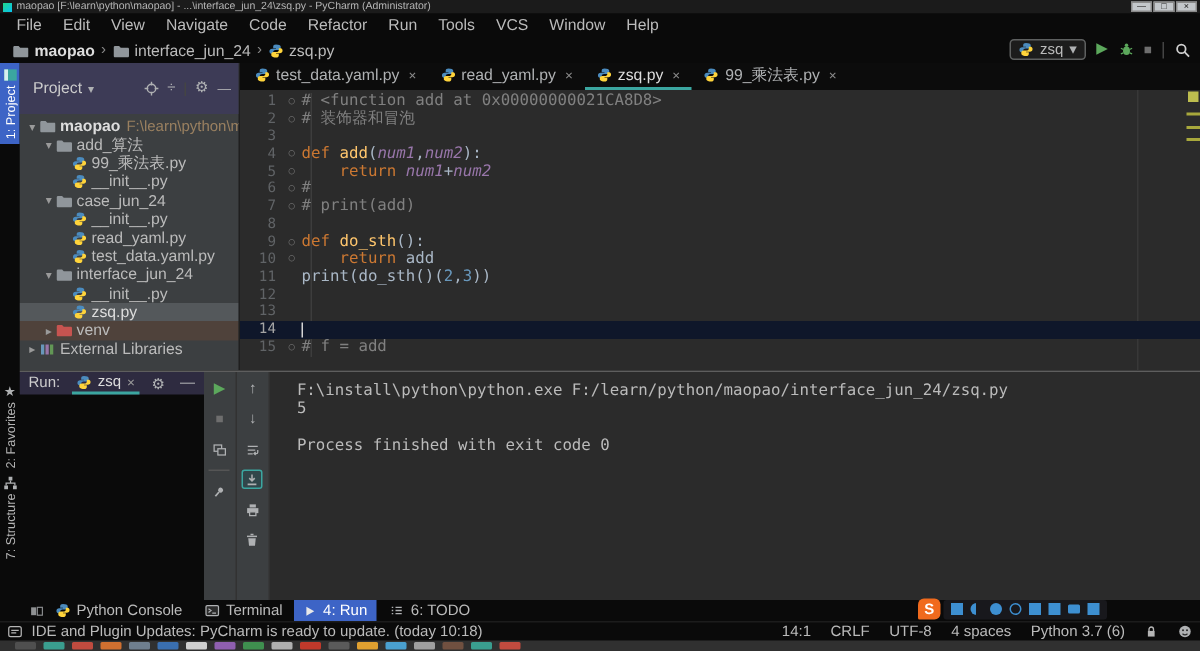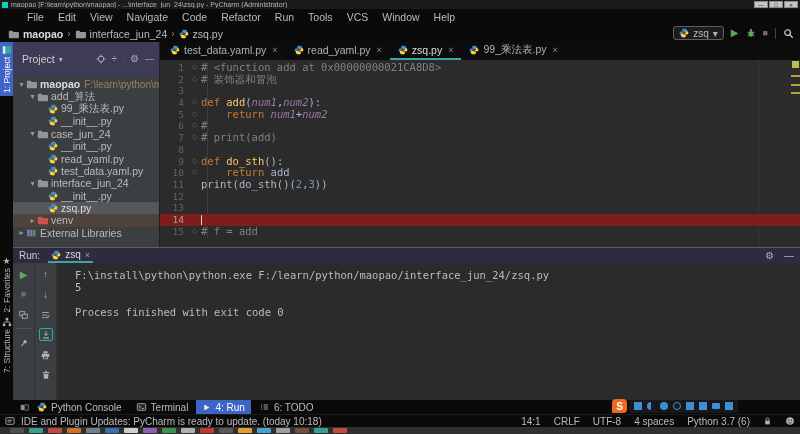--- a/index.html
+++ b/index.html
@@ -7,21 +7,21 @@
   .app{position:relative;width:800px;height:434px;overflow:hidden;background:#0a0a0a;
        font-family:"Liberation Sans",sans-serif;color:#bbb;-webkit-font-smoothing:antialiased}
   
   .titlebar{height:9px;background:#1b1b1b;display:flex;align-items:center;padding:0 2px;gap:3px}
   .titlebar .appicon{width:6px;height:6px;background:linear-gradient(135deg,#21d789,#07c3f2);flex:none}
   .titlebar .title{font-size:7px;color:#b5b5b5;white-space:nowrap;overflow:hidden;flex:1}
   .winbtns{display:flex;gap:1px;flex:none}
   .winbtn{width:14px;height:7px;background:#c3c7cb;color:#222;font-size:6px;line-height:6px;
           display:flex;align-items:center;justify-content:center;border:1px solid #8a8a8a}
   
-  .menubar{height:16px;background:#0a0a0a;display:flex;align-items:center;padding-left:20px}
+  .menubar{height:16px;background:#0a0a0a;display:flex;align-items:center;padding-left:4px}
   .menu-item{font-size:10.5px;color:#bbb;padding:0 7px;line-height:16px;cursor:default}
   
   .navbar{height:17px;background:#0a0a0a;display:flex;align-items:center;padding:0 8px;position:relative}
   .crumbs{display:flex;align-items:center;gap:4px;font-size:10.5px}
   .crumb{display:flex;align-items:center;gap:4px;color:#bbb}
   .crumb.first .crumb-label{font-weight:bold;color:#ddd}
   .crumb-sep{color:#888;font-size:10px}
   .runwidget{position:absolute;right:6px;top:1px;display:flex;align-items:center;gap:7px}
   .cfgbox{display:flex;align-items:center;gap:4px;border:1px solid #5e6060;border-radius:3px;
           height:14px;padding:0 5px;font-size:10px;color:#bbb;background:#1c1c1c}
@@ -52,31 +52,31 @@
   
   .editor{flex:1;display:flex;flex-direction:column;min-width:0;background:#2b2b2b}
   .tabsbar{height:18px;background:#0c0c0c;display:flex;align-items:flex-end;padding-left:2px;flex:none}
   .tab{display:flex;align-items:center;gap:4px;height:18px;padding:0 8px;font-size:10.5px;color:#afb1b3;border-bottom:2px solid transparent}
   .tab.active{color:#ddd;border-bottom-color:#3ba6a0}
   .tab .x{color:#8b8b8b;font-size:9px;margin-left:2px}
   .code{position:relative;flex:1;font-family:"DejaVu Sans Mono",monospace;font-size:10.5px;overflow:hidden}
   .codeline{position:relative;height:11.7px;line-height:11.7px;display:flex;white-space:pre}
   .codeline .num{width:28px;text-align:right;padding-right:4px;color:#606366;font-size:9.5px;flex:none}
   .codeline .fold{width:13px;text-align:center;color:#6d6d6d;font-size:7px;flex:none}
-  .codeline.cur{background:#7f1d1d}
+  .codeline.cur{background:#0f172a}
   .codeline.cur .num{color:#a4a4a4}
   .caret{position:absolute;left:41px;top:1px;width:1px;height:10px;background:#d5d5d5}
   .foldguide{position:absolute;left:47px;top:2px;width:1px;height:176px;background:#3d3d3d}
   .marginguide{position:absolute;left:598px;top:0;bottom:0;width:1px;background:#383838}
   .stripe-box{position:absolute;right:1px;top:1px;width:7px;height:7px;background:#bebe4f}
   .stripe-tick{position:absolute;right:0;width:9px;height:2px;background:#a8a83c}
   .t-com{color:#808080}.t-kw{color:#cc7832}.t-fn{color:#ffc66d}
   .t-par{color:#9876aa;font-style:italic}.t-num{color:#6897bb}.t-pl{color:#a9b7c6}
   
-  .runpanel{height:153px;display:flex;flex-direction:column;border-top:1px solid #5e5e5e}
+  .runpanel{height:153px;display:flex;flex-direction:row;border-top:1px solid #5e5e5e}
   .runheader{height:15px;background:#2e2b40;display:flex;align-items:center;padding:0 6px;gap:8px;flex:none}
   .runheader .rlabel{font-size:10px;color:#ccc}
   .runtab{display:flex;align-items:center;gap:4px;height:15px;font-size:10px;color:#ddd;border-bottom:2px solid #3ba6a0;padding:0 3px}
   .runtab .x{color:#9a9a9a;font-size:9px}
   .runh-icons{margin-left:auto;display:flex;gap:10px;color:#afb1b3;font-size:10px;align-items:center}
   .runbody{flex:1;display:flex;min-height:0;background:#2b2b2b}
   .rtb{width:22px;background:#3c3f41;border-right:1px solid #323232;display:flex;flex-direction:column;align-items:center;padding-top:5px;gap:7px;flex:none}
   .rtb .tool{width:14px;height:13px;display:flex;align-items:center;justify-content:center;font-size:11px;color:#afb1b3}
   .rtb .tool.selected{border:1px solid #3ba6a0;background:#31464a;border-radius:2px}
   .rtb .hr{width:14px;height:1px;background:#555}

